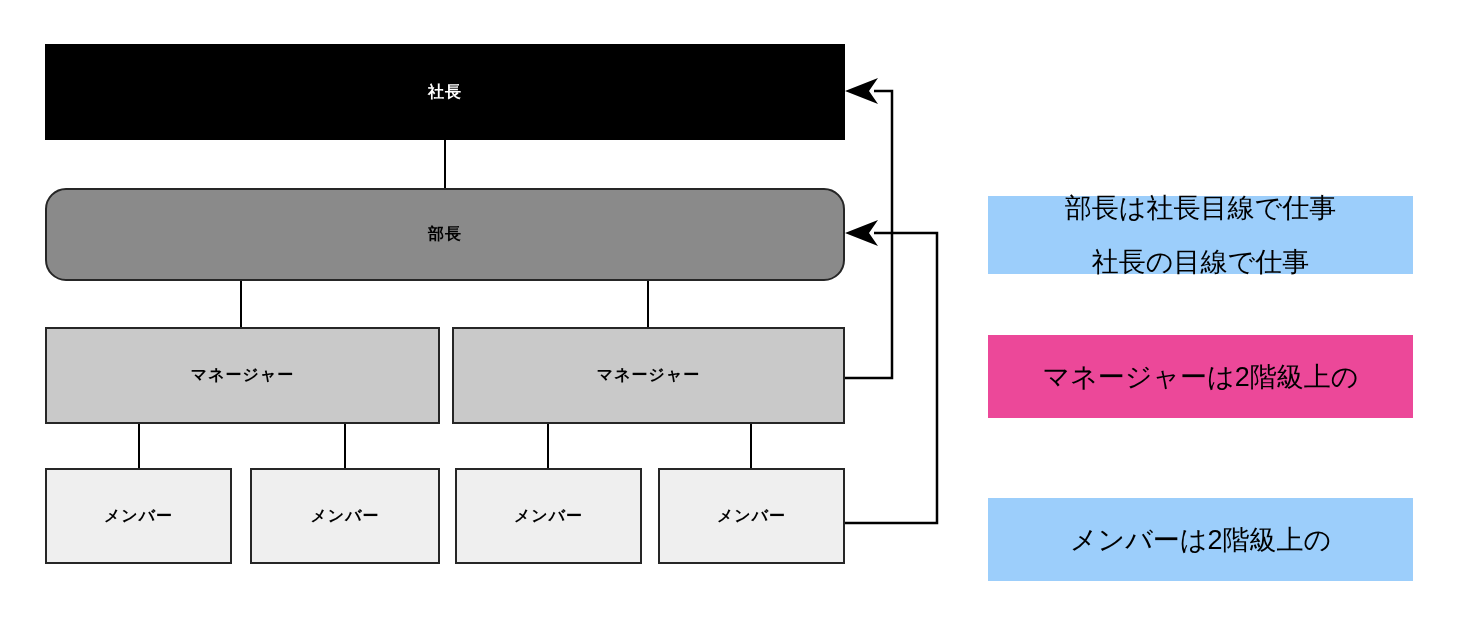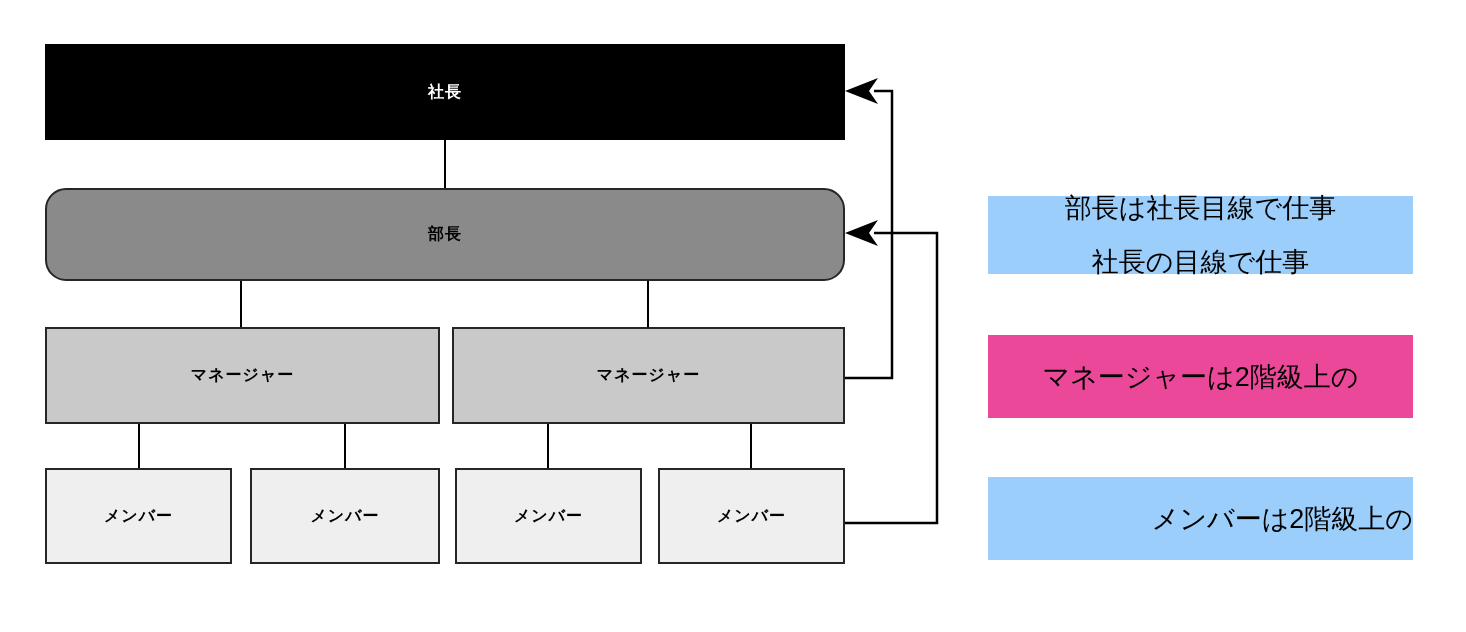--- a/index.html
+++ b/index.html
@@ -47,21 +47,21 @@
     align-items: center;
     justify-content: center;
     text-align: center;
     font-size: 27px;
     font-weight: 400;
     line-height: 38px;
     color: #000000;
   }
   .callout-1 { top: 196px; height: 78px; gap: 16px; }
   .callout-2 { top: 335px; height: 83px; }
-  .callout-3 { top: 477px; height: 83px; align-items: flex-end; }
+  .callout-3 { top: 498px; height: 83px; }
   svg.connectors {
     position: absolute;
     left: 0;
     top: 0;
     width: 1466px;
     height: 632px;
     pointer-events: none;
   }
 </style>
 </head>

